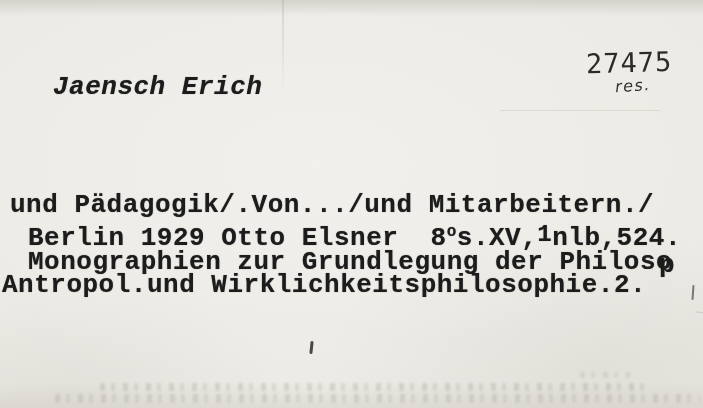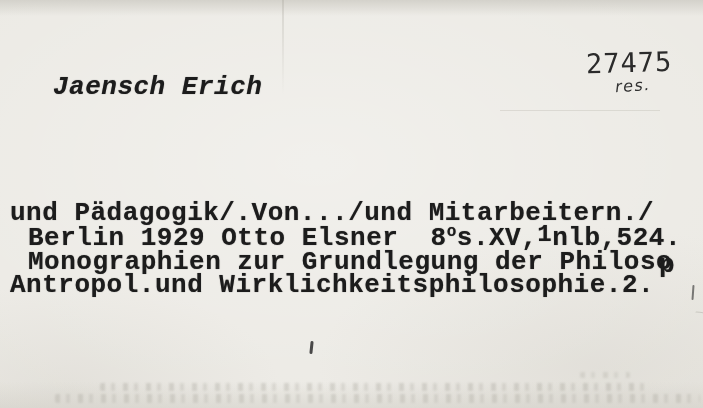--- a/index.html
+++ b/index.html
@@ -31,24 +31,24 @@
     font-size:26px;line-height:26px;
     letter-spacing:0.5px;
     color:#1c1c1c;
     white-space:pre;
     text-shadow:0 0 1px rgba(30,30,30,0.55);
   }
   .l-author{left:53px;top:74px;font-style:italic;}
   .l-t1{left:62px;top:113px;}
   .l-t2{left:10px;top:137px;}
   .l-t3{left:10px;top:161px;}
-  .l-t4{left:10px;top:200px;}
+  .l-t4{left:10px;top:192px;}
   .l-p1{left:28px;top:225px;}
   .l-p2{left:28px;top:249px;text-align:center;}
-  .l-p3{left:10px;top:272px;}
+  .l-p3{left:2px;top:272px;}
 
   .raised{position:relative;top:-4px;}
   .sup{position:relative;top:-9px;font-size:16px;}
   .raised-sm{position:relative;top:-4px;font-size:24px;}
   .overstruck{position:relative;margin-left:-13px;top:3px;}
 
   
   .catalog-number{
     position:absolute;left:586px;top:49px;
     font-family:"DejaVu Sans Mono",monospace;

